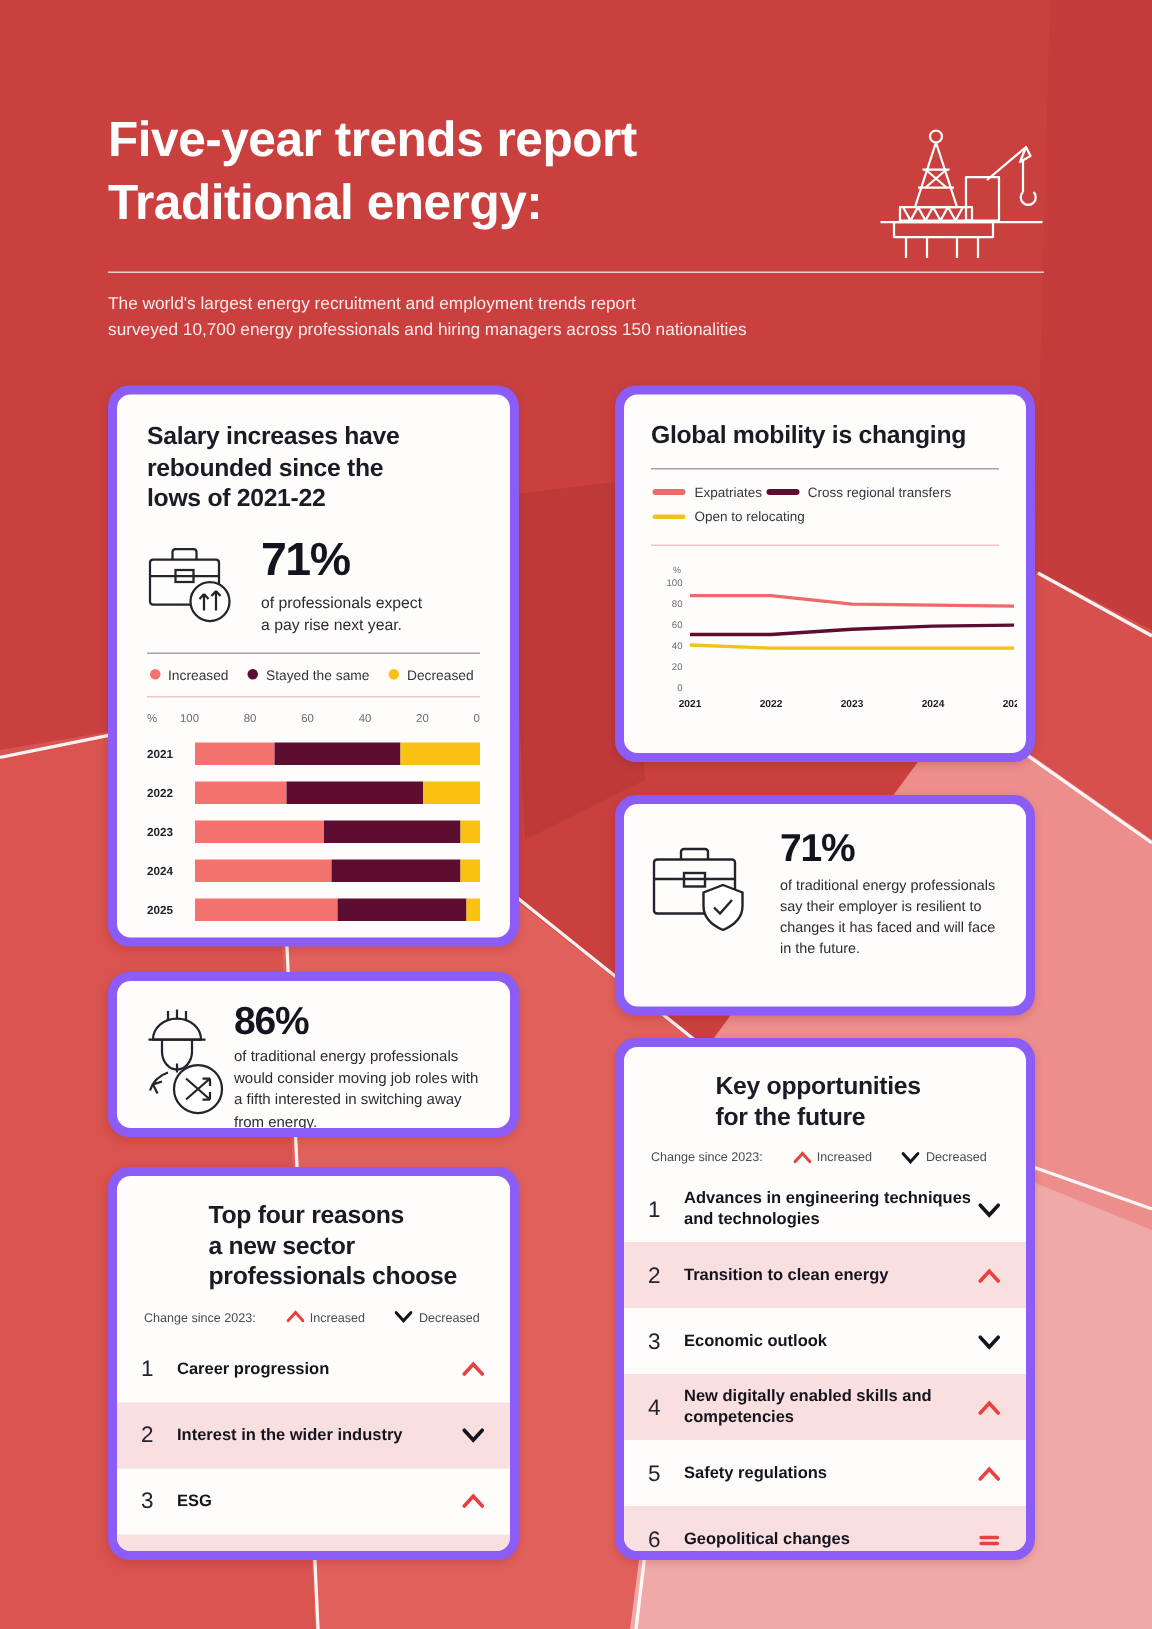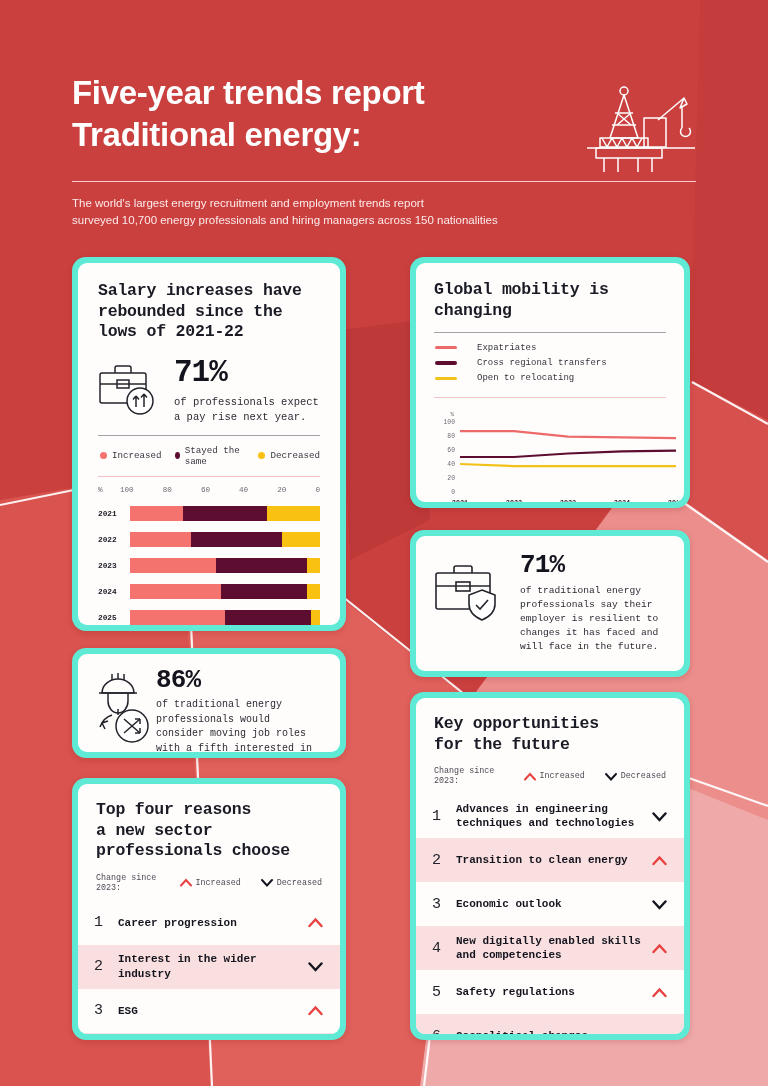--- a/index.html
+++ b/index.html
@@ -27,25 +27,24 @@
     height: 1px; background: rgba(255,255,255,.75);
   }
   .subtitle {
     position: absolute; left: 72px; top: 195px; width: 560px;
     color: #fdeaea; font-size: 11.5px; line-height: 1.5;
   }
 
   
   .card {
     position: absolute; z-index: 4;
-    background: #5eead4;
+    background: #8b5cf6;
     border-radius: 14px;
     padding: 6px;
     box-shadow: 0 2px 6px rgba(120,10,10,.18);
-    font-family: Liberation Mono, monospace;
   }
   .card-inner {
     background: #fffdfc; border-radius: 9px; width: 100%; height: 100%;
     overflow: hidden;
   }
   .card-h {
     color: #1b1b25; font-size: 16.5px; font-weight: bold; line-height: 1.25;
     letter-spacing: -0.2px;
   }
   .hr { height: 1px; background: #5a5a66; opacity: .55; }
@@ -74,41 +73,41 @@
   .bars { margin-top: 1px; }
   .bar-row { display: flex; align-items: center; height: 26px; }
   .bar-year { width: 26px; font-size: 7.8px; font-weight: bold; color: #1b1b25; }
   .bar-track { flex: 1; height: 15px; display: flex; margin-left: 6px; }
   .seg { height: 100%; }
 
   
   #card-mobility { left: 410px; top: 257px; width: 280px; height: 251px; }
   #card-mobility .pad { padding: 17px 18px 12px 18px; }
   .legend2 { font-size: 9px; color: #35353d; padding: 9px 0 9px 1px; }
-  .lg2 { display: inline-flex; align-items: center; gap: 20px; margin-right: 16px; margin-bottom: 5px; justify-content: flex-end; }
+  .lg2 { display: inline-flex; align-items: center; gap: 6px; margin-bottom: 5px; justify-content: flex-end; }
   .lgline { width: 22px; height: 3.2px; border-radius: 2px; display: inline-block; }
   .linechart { margin-top: 10px; }
 
   
   #card-resilient { left: 410px; top: 530px; width: 280px; height: 147px; }
   #card-resilient .pad { padding: 16px 18px; display: flex; align-items: flex-start; }
   .res-num { font-size: 26px; font-weight: bold; color: #14141e; line-height: 1; letter-spacing: -0.8px; }
   .res-txt { font-size: 9.6px; color: #2b2b33; line-height: 1.45; margin-top: 6px; width: 150px; }
 
   
   #card-moving { left: 72px; top: 648px; width: 274px; height: 110px; }
   #card-moving .pad { padding: 13px 16px; display: flex; align-items: flex-start; }
   .mv-num { font-size: 26px; font-weight: bold; color: #14141e; line-height: 1; letter-spacing: -0.8px; }
   .mv-txt { font-size: 10px; color: #2b2b33; line-height: 1.45; margin-top: 5px; }
 
   
   #card-reasons { left: 72px; top: 778px; width: 274px; height: 262px; }
   #card-opps { left: 410px; top: 692px; width: 280px; height: 348px; }
   .list-pad { padding: 16px 0 0 0; }
-  .list-head { padding: 0 18px; }
+  .list-head { padding: 0 18px; margin-left: 43px; }
   .chg-legend {
     display: flex; align-items: center; gap: 20px;
     font-size: 8.4px; color: #4a4a52; padding: 11px 18px 8px 18px;
   }
   .chg-item { display: flex; align-items: center; gap: 4px; }
   .rank-row {
     display: flex; align-items: center; min-height: 44px;
     padding: 6px 14px 6px 16px;
   }
   .rank-row.alt { background: #fadfe0; }

